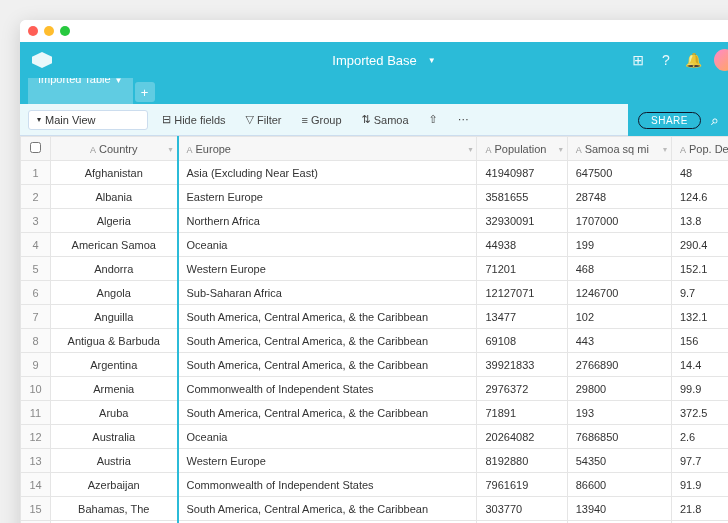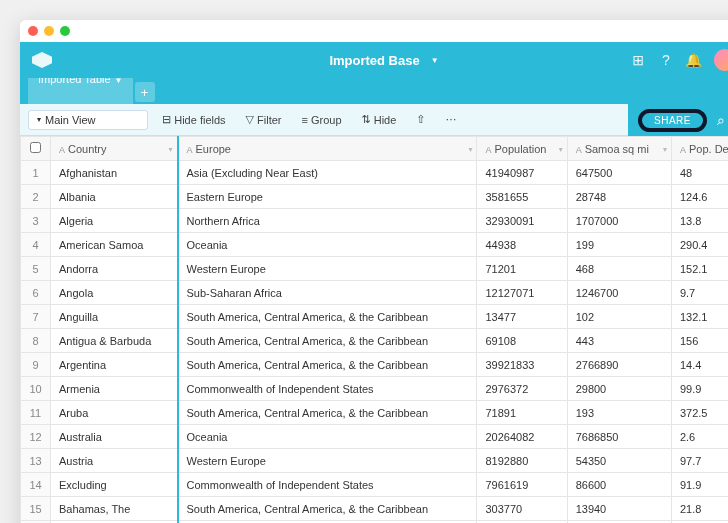--- a/index.html
+++ b/index.html
@@ -5,45 +5,45 @@
 * { margin: 0; padding: 0; box-sizing: border-box; font-family: -apple-system, BlinkMacSystemFont, "Segoe UI", Helvetica, Arial, sans-serif; }
 body { background: #f0f0f0; padding: 20px; }
 .window { width: 728px; background: #fff; border-radius: 6px; box-shadow: 0 4px 20px rgba(0,0,0,0.15); overflow: hidden; }
 .titlebar { height: 22px; background: #fff; display: flex; align-items: center; padding: 0 8px; gap: 6px; }
 .tl-dot { width: 10px; height: 10px; border-radius: 50%; }
 .tl-close { background: #ff5f56; }
 .tl-min { background: #ffbd2e; }
 .tl-max { background: #27c93f; }
 .header { background: #2bbbd8; height: 36px; display: flex; align-items: center; padding: 0 12px; color: #fff; position: relative; }
 .logo { width: 20px; height: 16px; background: #fff; opacity: 0.9; clip-path: polygon(0 30%, 50% 0, 100% 30%, 100% 70%, 50% 100%, 0 70%); }
-.base-title { position: absolute; left: 50%; transform: translateX(-50%); font-size: 13px; display: flex; align-items: center; gap: 11px; font-weight: bold; }
+.base-title { position: absolute; left: 50%; transform: translateX(-50%); font-size: 13px; display: flex; align-items: center; gap: 11px; }
 .header-right { margin-left: auto; display: flex; align-items: center; gap: 12px; }
 .hicon { width: 16px; height: 16px; opacity: 0.9; display: flex; align-items: center; justify-content: center; font-size: 14px; }
 .avatar { width: 22px; height: 22px; border-radius: 50%; background: linear-gradient(135deg,#f8c,#fa5); }
 .tabbar { background: #2bbbd8; height: 26px; display: flex; align-items: flex-end; padding: 0 8px; gap: 2px; }
 .tab { background: rgba(255,255,255,0.25); color: #fff; font-size: 11px; padding: 19px 10px; border-radius: 3px 3px 0 0; display: flex; align-items: flex-end; gap: 4px; }
 .tab-add { background: rgba(255,255,255,0.25); color: #fff; width: 20px; height: 20px; display: flex; align-items: center; justify-content: center; border-radius: 3px; font-size: 13px; margin-bottom: 2px; }
 .toolbar { background: #eaf8fb; height: 32px; display: flex; align-items: center; padding: 0 8px; gap: 8px; font-size: 11px; color: #333; border-bottom: 1px solid #cde; }
 .view-btn { background: #fff; border: 1px solid #cde; border-radius: 3px; padding: 3px 8px; display: flex; align-items: center; gap: 4px; min-width: 120px; }
 .tool-btn { display: flex; align-items: center; gap: 3px; padding: 3px 6px; color: #444; }
 .tool-sep { flex: 1; }
-.share-btn { border: 4px solid #0f172a; color: #fff; border-radius: 12px; padding: 2px 12px; font-size: 10px; background: #2bbbd8; letter-spacing: 0.5px; }
+.share-btn { border: 1px solid #0f172a; color: #fff; border-radius: 12px; padding: 2px 12px; font-size: 10px; background: #2bbbd8; letter-spacing: 0.5px; }
 .toolbar-right { background: #2bbbd8; height: 32px; display: flex; align-items: center; padding: 0 10px; gap: 10px; margin: -32px 0 0 auto; width: 120px; position: relative; z-index: 2; }
 .toolbar-wrap { position: relative; }
 .ticon { color: #fff; font-size: 14px; }
 .grid-wrap { overflow: auto; }
 table { border-collapse: collapse; width: 100%; font-size: 11px; color: #333; }
 th, td { border: 1px solid #e5e5e5; padding: 4px 8px; text-align: left; white-space: nowrap; height: 24px; }
 th { background: #f7f7f7; font-weight: 500; color: #555; position: relative; }
 th .col-type { color: #999; font-size: 9px; margin-right: 3px; }
 th .col-menu { position: absolute; right: 4px; top: 50%; transform: translateY(-50%); color: #bbb; font-size: 8px; }
 .rownum { text-align: center; color: #888; width: 30px; background: #fafafa; }
 .chk { width: 26px; text-align: center; }
 .chk input { width: 11px; height: 11px; }
-.col-country { border-right: 2px solid #2bbbd8 !important; }
+.col-country { border-right: 2px solid #2bbbd8 !important; text-align: center; }
 .caret { font-size: 8px; }
 </style>
 </head>
 <body>
 
 <div class="window">
   <div class="titlebar">
     <div class="tl-dot tl-close"></div>
     <div class="tl-dot tl-min"></div>
     <div class="tl-dot tl-max"></div>
@@ -84,21 +84,21 @@
       <div class="tool-btn">
         <span>▽</span>
         <span>Filter</span>
       </div>
       <div class="tool-btn">
         <span>≡</span>
         <span>Group</span>
       </div>
       <div class="tool-btn">
         <span>⇅</span>
-        <span>Hide</span>
+        <span>Samoa</span>
       </div>
       <div class="tool-btn">
         <span>⇧</span>
       </div>
       <div class="tool-btn">
         <span>⋯</span>
       </div>
       <div class="tool-sep"></div>
     </div>
     <div class="toolbar-right">
@@ -220,21 +220,21 @@
           <tr>
             <td class="rownum">13</td>
             <td class="col-country">Austria</td>
             <td>Western Europe</td>
             <td>8192880</td>
             <td>54350</td>
             <td>97.7</td>
           </tr>
           <tr>
             <td class="rownum">14</td>
-            <td class="col-country">Excluding</td>
+            <td class="col-country">Azerbaijan</td>
             <td>Commonwealth of Independent States</td>
             <td>7961619</td>
             <td>86600</td>
             <td>91.9</td>
           </tr>
           <tr>
             <td class="rownum">15</td>
             <td class="col-country">Bahamas, The</td>
             <td>South America, Central America, &amp; the Caribbean</td>
             <td>303770</td>

